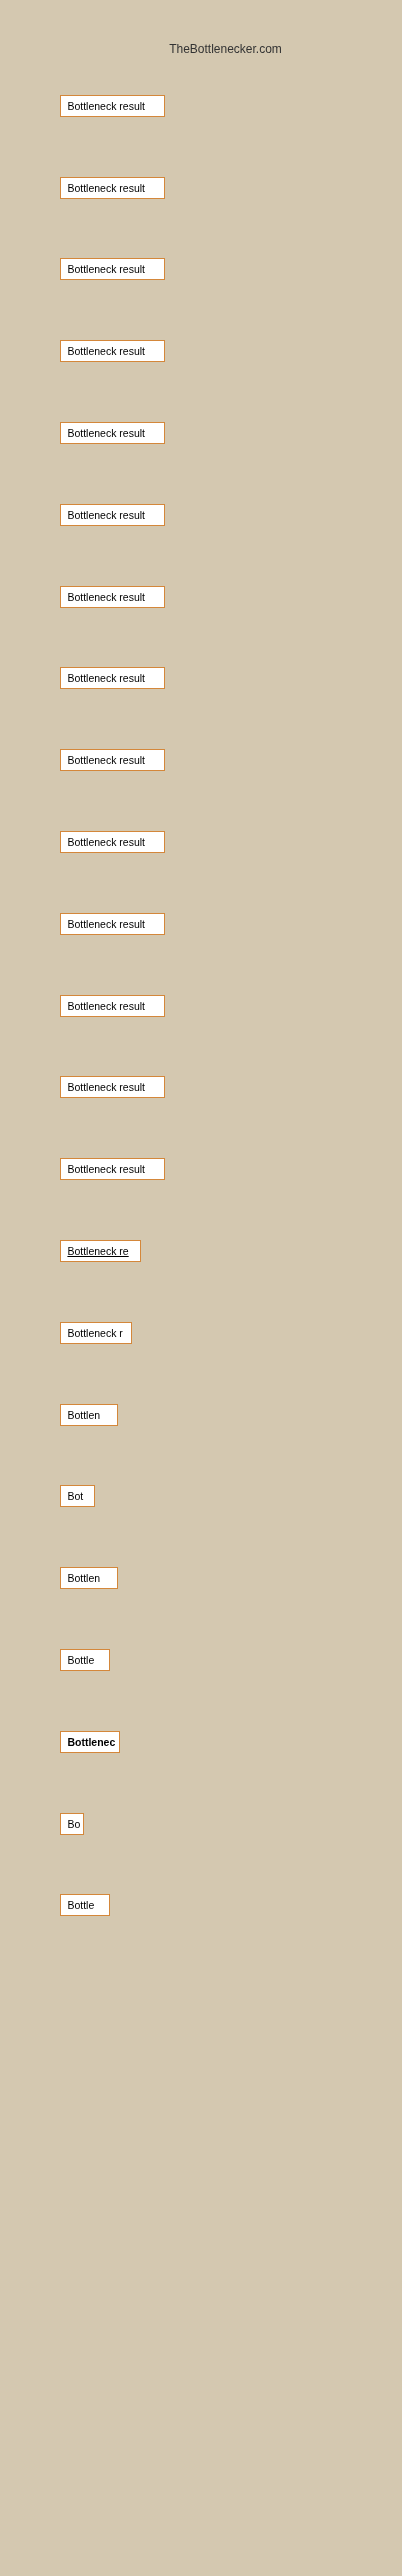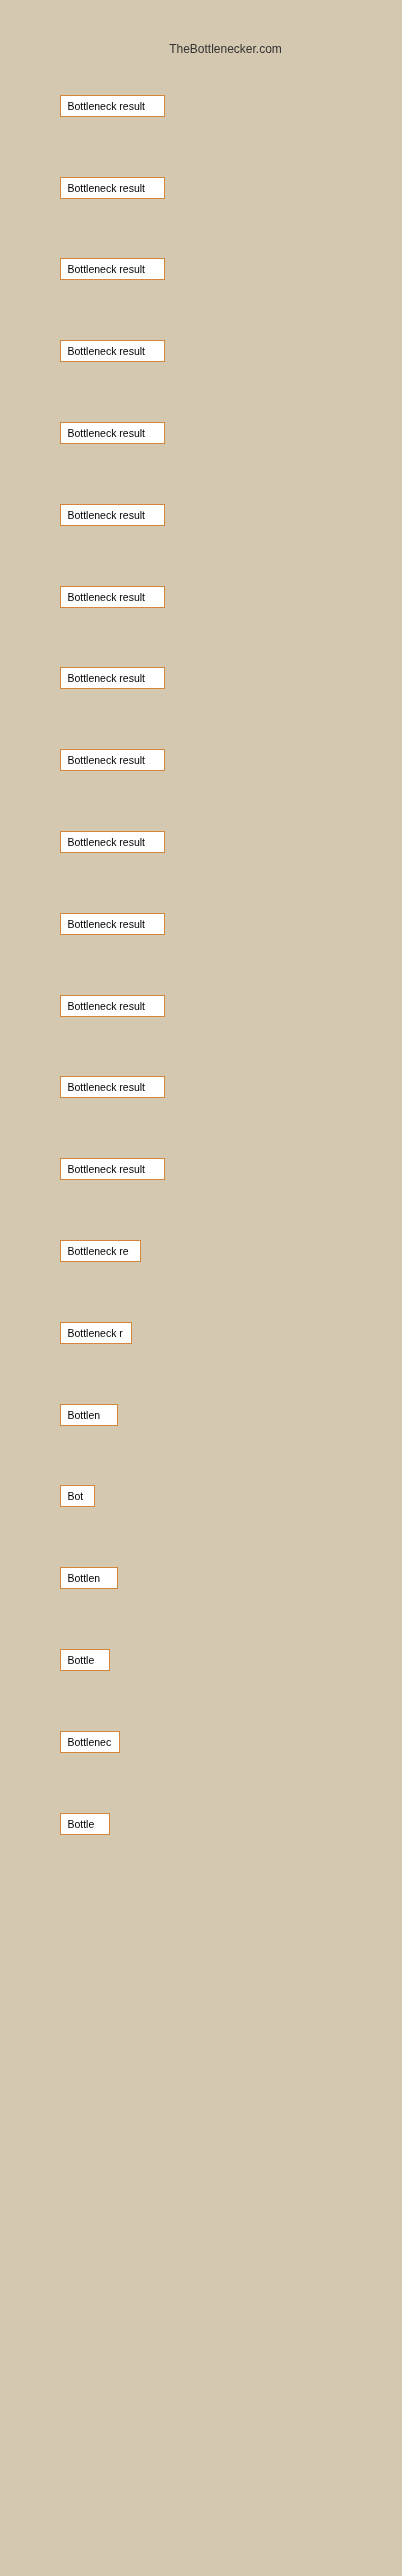--- a/index.html
+++ b/index.html
@@ -56,22 +56,23 @@
     <div class="bottleneck-item"><div class="bottleneck-badge" style="max-width: 105px; width: 105px;">Bottleneck result</div></div>
     <div class="bottleneck-item"><div class="bottleneck-badge" style="max-width: 105px; width: 105px;">Bottleneck result</div></div>
     <div class="bottleneck-item"><div class="bottleneck-badge" style="max-width: 105px; width: 105px;">Bottleneck result</div></div>
     <div class="bottleneck-item"><div class="bottleneck-badge" style="max-width: 105px; width: 105px;">Bottleneck result</div></div>
     <div class="bottleneck-item"><div class="bottleneck-badge" style="max-width: 105px; width: 105px;">Bottleneck result</div></div>
     <div class="bottleneck-item"><div class="bottleneck-badge" style="max-width: 105px; width: 105px;">Bottleneck result</div></div>
     <div class="bottleneck-item"><div class="bottleneck-badge" style="max-width: 105px; width: 105px;">Bottleneck result</div></div>
     <div class="bottleneck-item"><div class="bottleneck-badge" style="max-width: 105px; width: 105px;">Bottleneck result</div></div>
     <div class="bottleneck-item"><div class="bottleneck-badge" style="max-width: 105px; width: 105px;">Bottleneck result</div></div>
     <div class="bottleneck-item"><div class="bottleneck-badge" style="max-width: 105px; width: 105px;">Bottleneck result</div></div>
-    <div class="bottleneck-item"><div class="bottleneck-badge" style="max-width: 81px; width: 81px;">Bottleneck re</div></div>
+    <div class="bottleneck-item"><div class="bottleneck-badge" style="max-width: 81px; width: 81px; text-decoration: underline;">Bottleneck re</div></div>
     <div class="bottleneck-item"><div class="bottleneck-badge" style="max-width: 72px; width: 84px;">Bottleneck r</div></div>
     <div class="bottleneck-item"><div class="bottleneck-badge" style="max-width: 58px; width: 58px;">Bottlen</div></div>
     <div class="bottleneck-item"><div class="bottleneck-badge" style="max-width: 35px; width: 35px;">Bot</div></div>
     <div class="bottleneck-item"><div class="bottleneck-badge" style="max-width: 58px; width: 58px;">Bottlen</div></div>
     <div class="bottleneck-item"><div class="bottleneck-badge" style="max-width: 50px; width: 50px;">Bottle</div></div>
-    <div class="bottleneck-item"><div class="bottleneck-badge" style="max-width: 68px; width: 60px;">Bottlenec</div></div>
+    <div class="bottleneck-item"><div class="bottleneck-badge" style="max-width: 68px; width: 60px; font-weight: bold;">Bottlenec</div></div>
+    <div class="bottleneck-item"><div class="bottleneck-badge" style="max-width: 24px; width: 24px;">Bo</div></div>
     <div class="bottleneck-item"><div class="bottleneck-badge" style="max-width: 50px; width: 50px;">Bottle</div></div>
   </div>
 
 
 </body></html>

